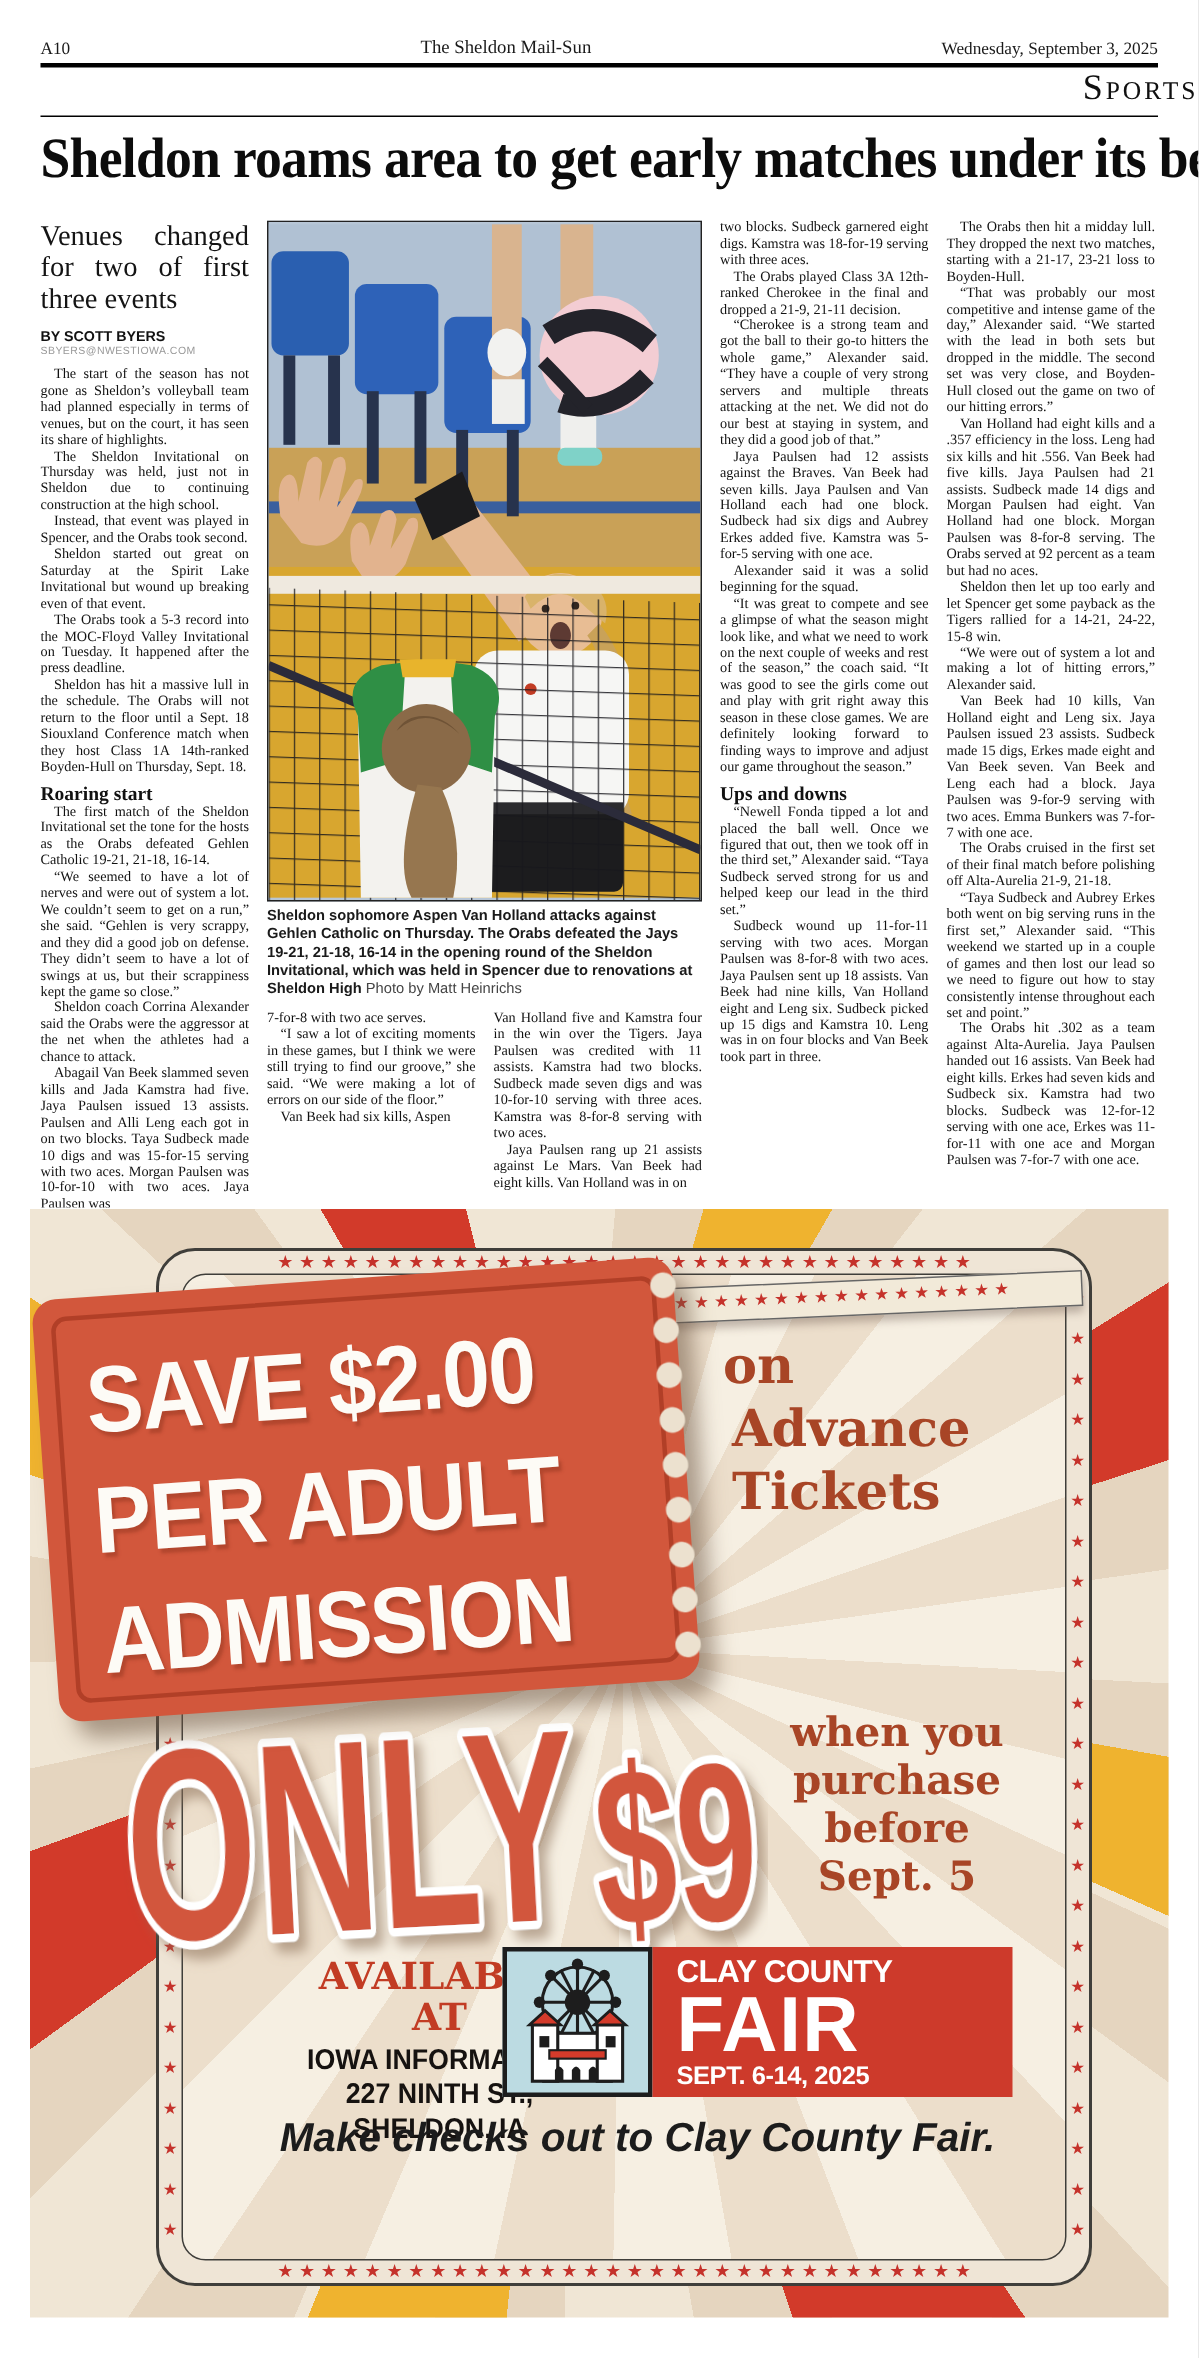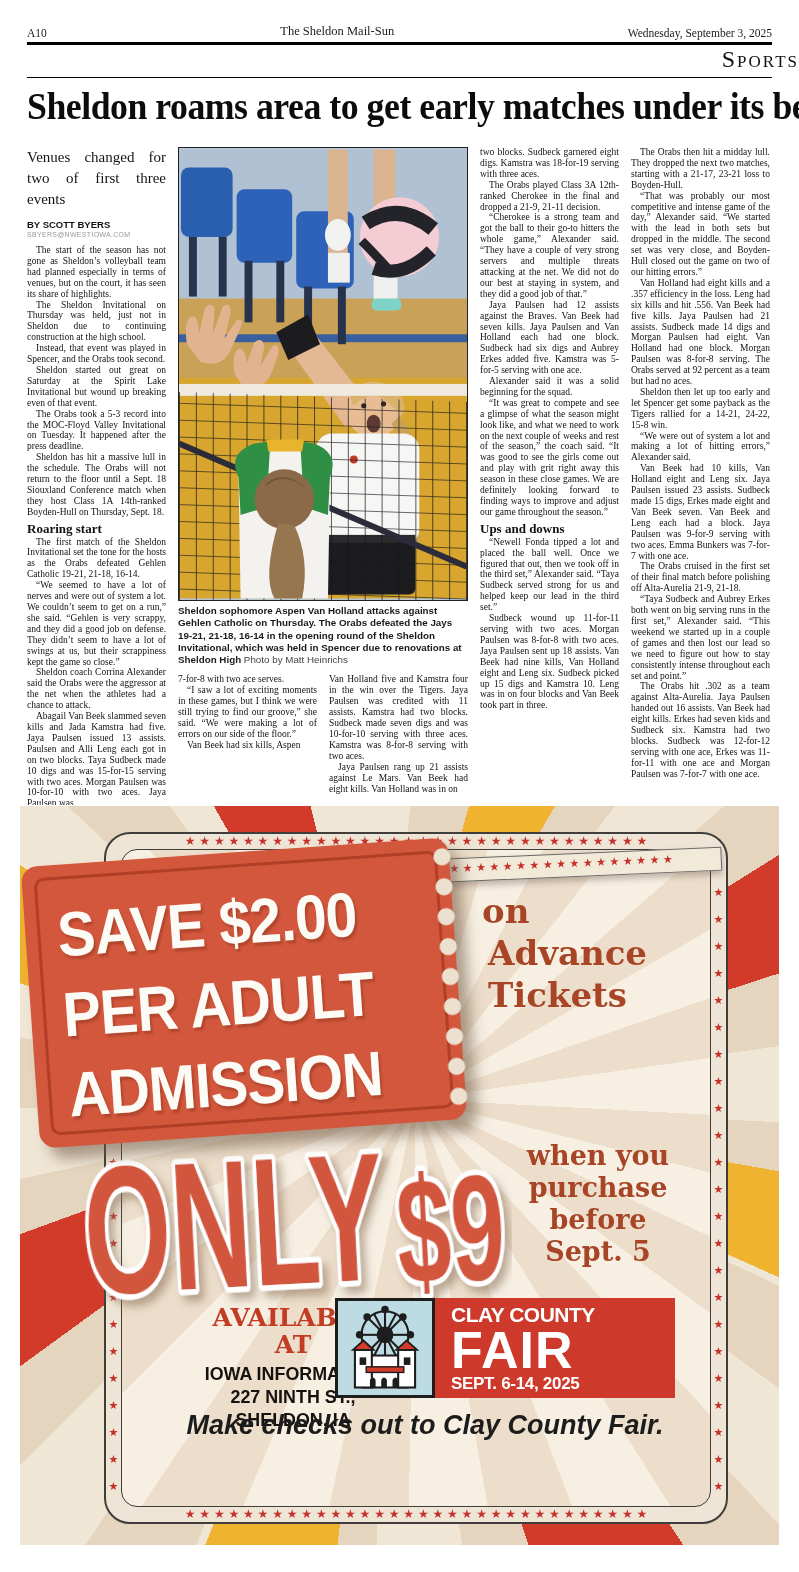--- a/index.html
+++ b/index.html
@@ -17,21 +17,21 @@
   .headline{position:absolute;top:84px;left:27px;width:810px;font-size:38px;font-weight:bold;
             letter-spacing:-0.5px;transform:scaleX(.94);transform-origin:left top;color:#0c0c0c;white-space:nowrap;}
 
   
   .cols{position:absolute;top:147px;left:27px;width:745px;height:658px;display:flex;gap:12px;overflow:hidden;}
   .col{width:139px;flex:0 0 139px;overflow:hidden;}
   .photocol{width:290px;flex:0 0 290px;}
   .body-txt{font-size:9.5px;line-height:10.9px;text-align:justify;hyphens:auto;}
   .para{margin:0;text-indent:9px;}
   .noindent{text-indent:0;}
-  .deck{font-size:15px;line-height:21px;margin:0 0 9px 0;color:#141414;}
+  .deck{font-size:19px;line-height:21px;margin:0 0 9px 0;color:#141414;}
   .byline{font-family:"Liberation Sans",sans-serif;font-size:9.5px;font-weight:bold;color:#111;line-height:11px;}
   .byline-email{font-family:"Liberation Sans",sans-serif;font-size:7px;color:#999;letter-spacing:.3px;
                 margin-bottom:6px;line-height:9px;}
   .subhead{font-size:13px;font-weight:bold;margin:6px 0 2px 0;text-indent:0;}
   .photo-frame{width:288px;height:452px;border:1px solid #222;overflow:hidden;background:#b7c6d6;}
   .caption{font-family:"Liberation Sans",sans-serif;font-size:9.8px;line-height:12.3px;font-weight:bold;
            color:#1a1a1a;text-align:left;margin:4px 0 8px 0;}
   .credit{font-weight:normal;color:#444;}
   .subcols{display:flex;gap:12px;overflow:hidden;}
 

